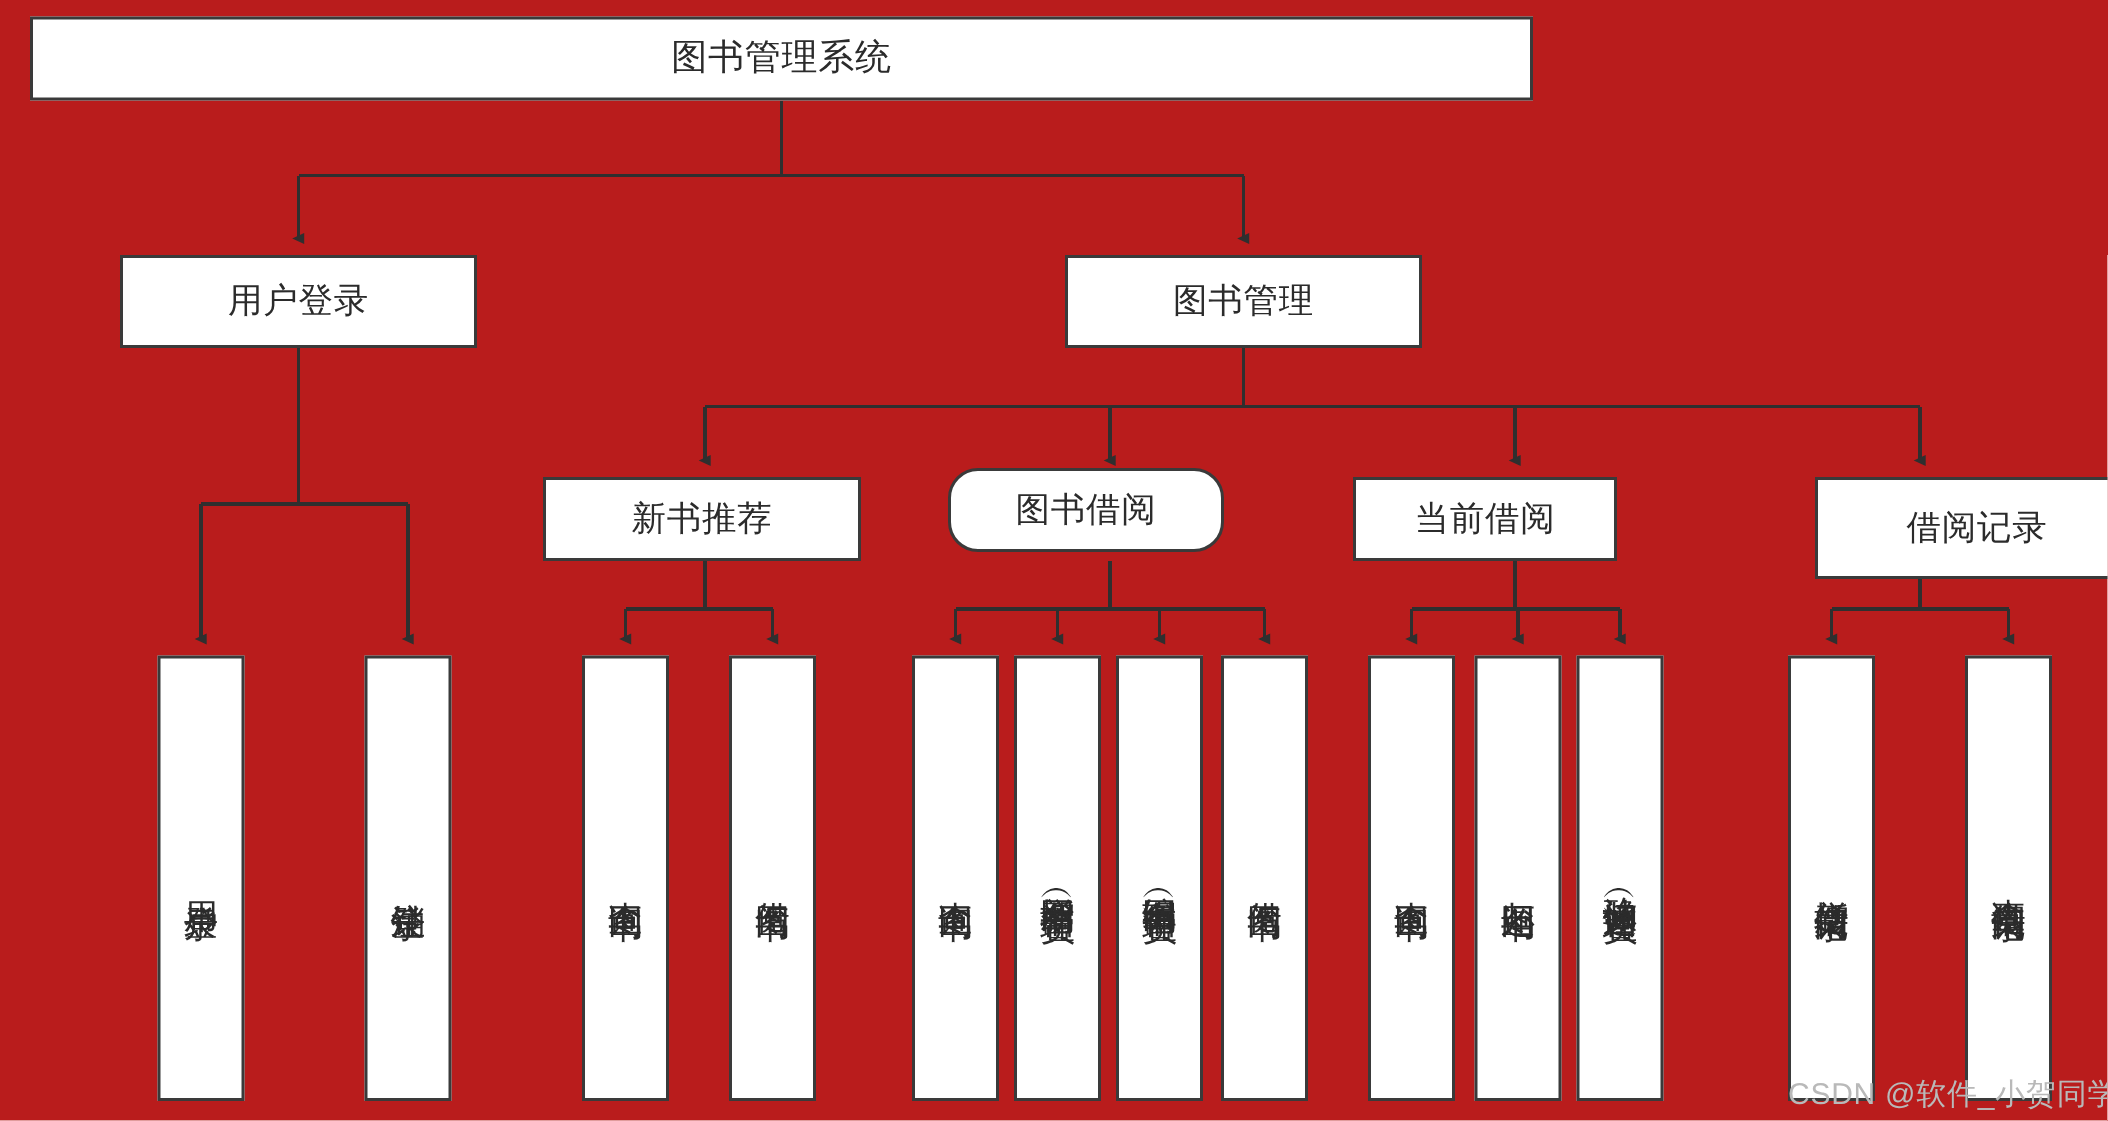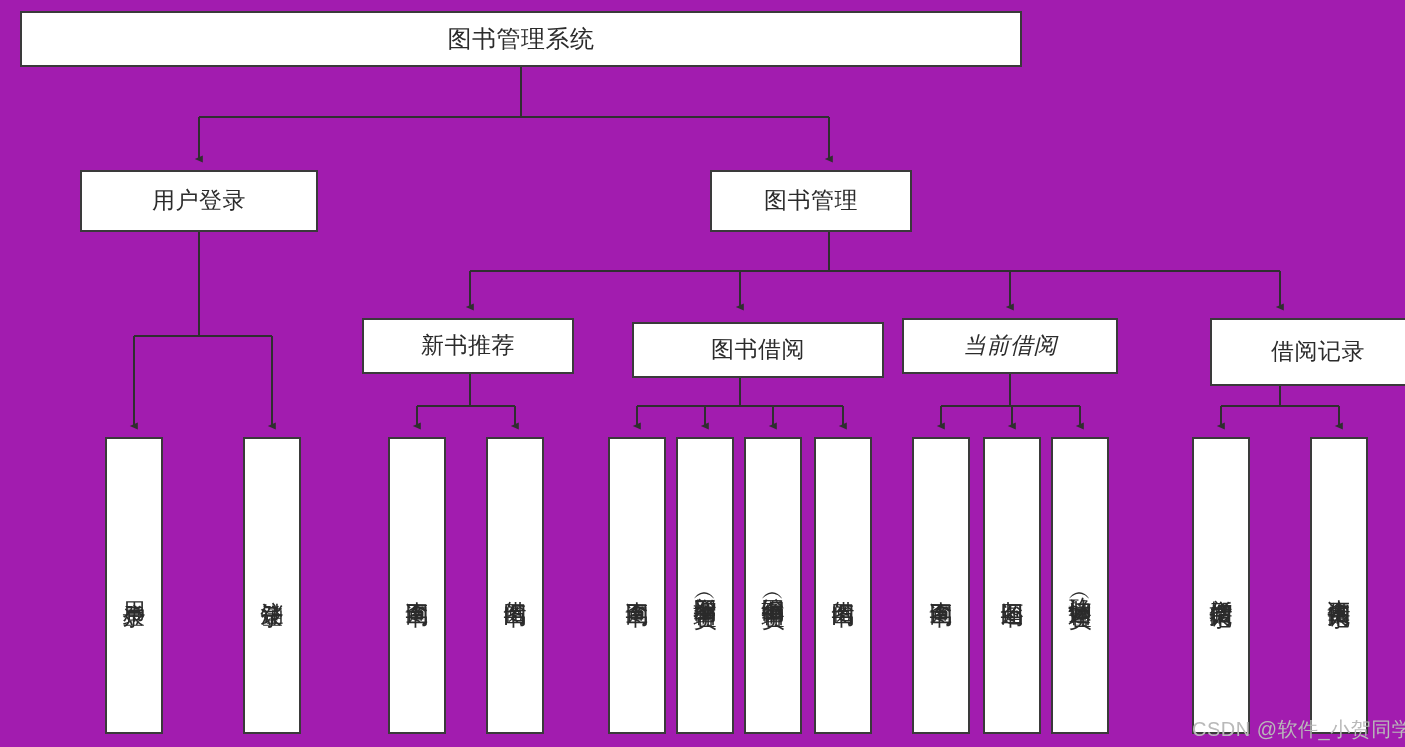--- a/index.html
+++ b/index.html
@@ -11,21 +11,21 @@
   body {
     font-family: "Liberation Sans", "DejaVu Sans", sans-serif;
     width: 1405px;
     height: 747px;
     overflow: hidden;
   }
   #diagram-root {
     position: relative;
     width: 1405px;
     height: 747px;
-    background: #a21caf;
+    background: #b91c1c;
   }
   #edge-layer {
     position: absolute;
     left: 0;
     top: 0;
     width: 1405px;
     height: 747px;
   }
   .node {
     position: absolute;
@@ -113,30 +113,30 @@
       </g>
   </svg>
 
   <div id="node-layer">
       <div class="node horizontal root" style="left: 20px; top: 11px; width: 1002px; height: 56px;">
         <span class="node-label">图书管理系统</span>
       </div>
       <div class="node horizontal" style="left: 80px; top: 170px; width: 238px; height: 62px;">
         <span class="node-label">用户登录</span>
       </div>
-      <div class="node horizontal" style="left: 710px; top: 170px; width: 202px; height: 62px;">
+      <div class="node horizontal" style="left: 710px; top: 170px; width: 238px; height: 62px;">
         <span class="node-label">图书管理</span>
       </div>
       <div class="node horizontal" style="left: 362px; top: 318px; width: 212px; height: 56px;">
         <span class="node-label">新书推荐</span>
       </div>
-      <div class="node horizontal" style="left: 632px; top: 322px; width: 252px; height: 56px;">
+      <div class="node horizontal" style="left: 632px; top: 312px; width: 184px; height: 56px; border-radius: 20px;">
         <span class="node-label">图书借阅</span>
       </div>
-      <div class="node horizontal" style="left: 902px; top: 318px; width: 216px; height: 56px; font-style: italic;">
+      <div class="node horizontal" style="left: 902px; top: 318px; width: 176px; height: 56px;">
         <span class="node-label">当前借阅</span>
       </div>
       <div class="node horizontal" style="left: 1210px; top: 318px; width: 216px; height: 68px;">
         <span class="node-label">借阅记录</span>
       </div>
       <div class="node vertical" style="left: 105px; top: 437px; width: 58px; height: 297px;">
         <span class="node-label">用户登录</span>
       </div>
       <div class="node vertical" style="left: 243px; top: 437px; width: 58px; height: 297px;">
         <span class="node-label">注销登录</span>

